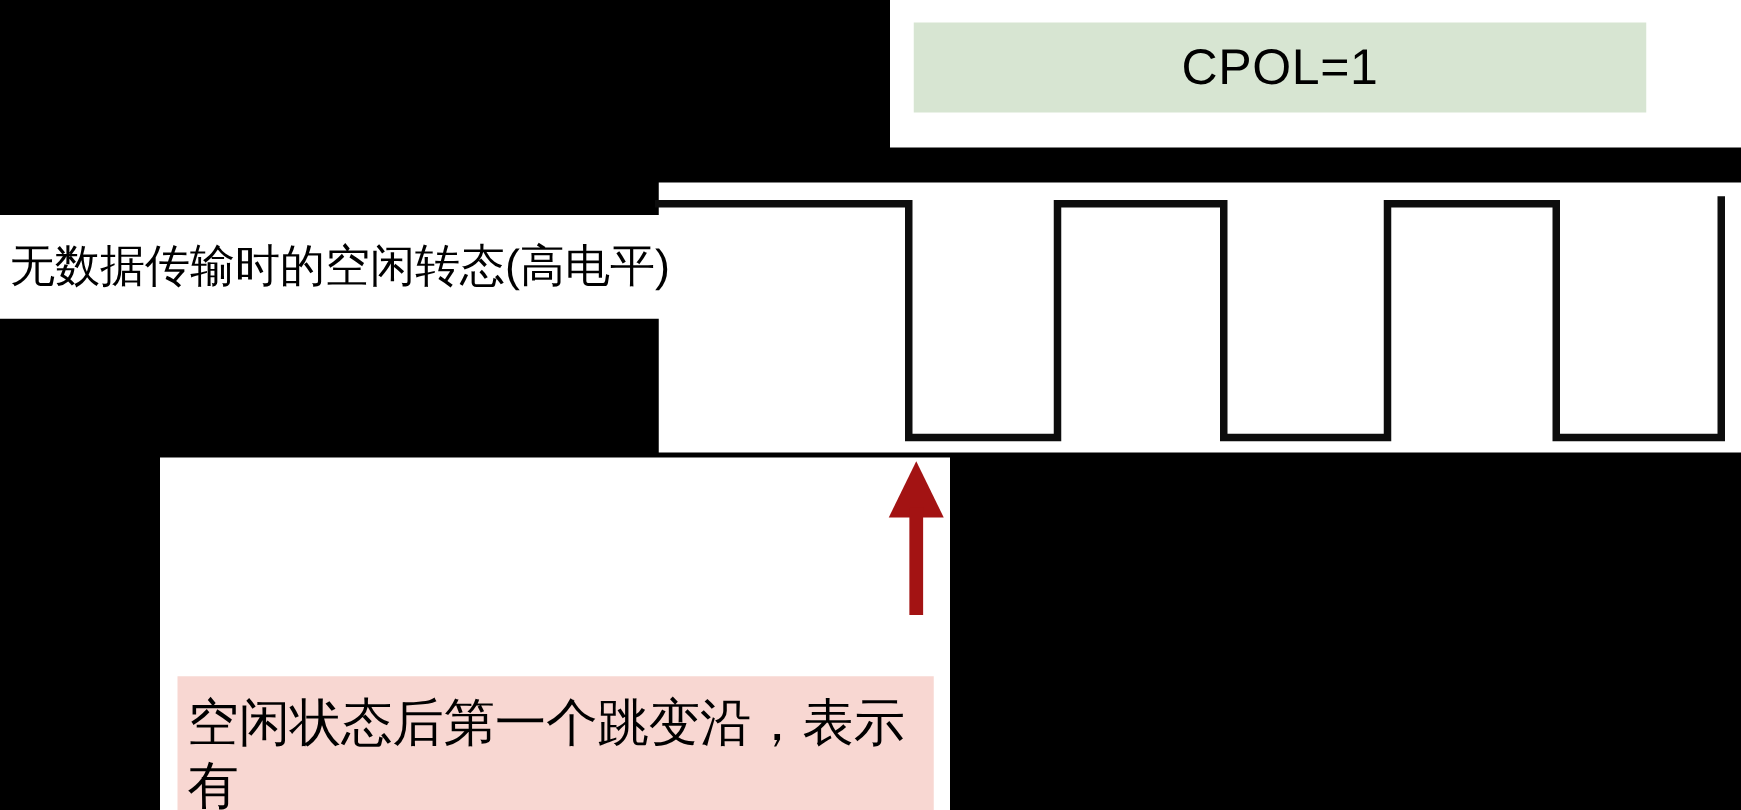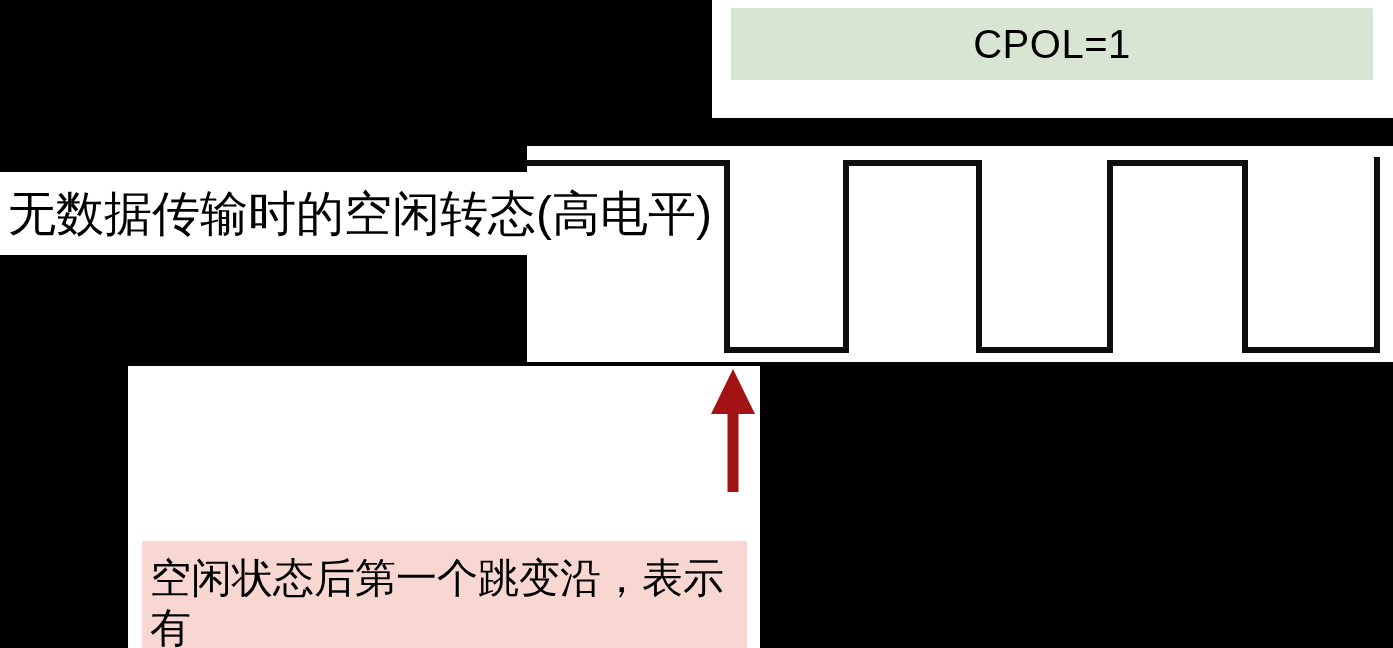--- a/index.html
+++ b/index.html
@@ -18,35 +18,35 @@
     position: absolute;
     background: #ffffff;
   }
   #panel-top    { left: 712px; top: 0;     width: 681px; height: 118px; }
   #panel-wave   { left: 527px; top: 146px; width: 866px; height: 216px; }
   #panel-strip  { left: 0;     top: 172px; width: 528px; height: 83px;  }
   #panel-note   { left: 128px; top: 366px; width: 632px; height: 282px; }
 
   #cpol-badge {
     position: absolute;
-    left: 731px; top: 8px;
-    width: 642px; height: 72px;
+    left: 731px; top: 18px;
+    width: 586px; height: 72px;
     display: flex;
     align-items: center;
     justify-content: center;
     font-size: 40px;
     letter-spacing: 0.5px;
   }
   #idle-label {
     position: absolute;
     left: 8px; top: 172px;
     height: 83px;
     display: flex;
     align-items: center;
-    font-size: 48px;
+    font-size: 36px;
     white-space: nowrap;
     z-index: 3;
   }
   #note-box {
     position: absolute;
     left: 142px; top: 513px;
     width: 605px; height: 115px;
     box-sizing: border-box;
     padding: 12px 0 0 8px;
     font-size: 41px;

